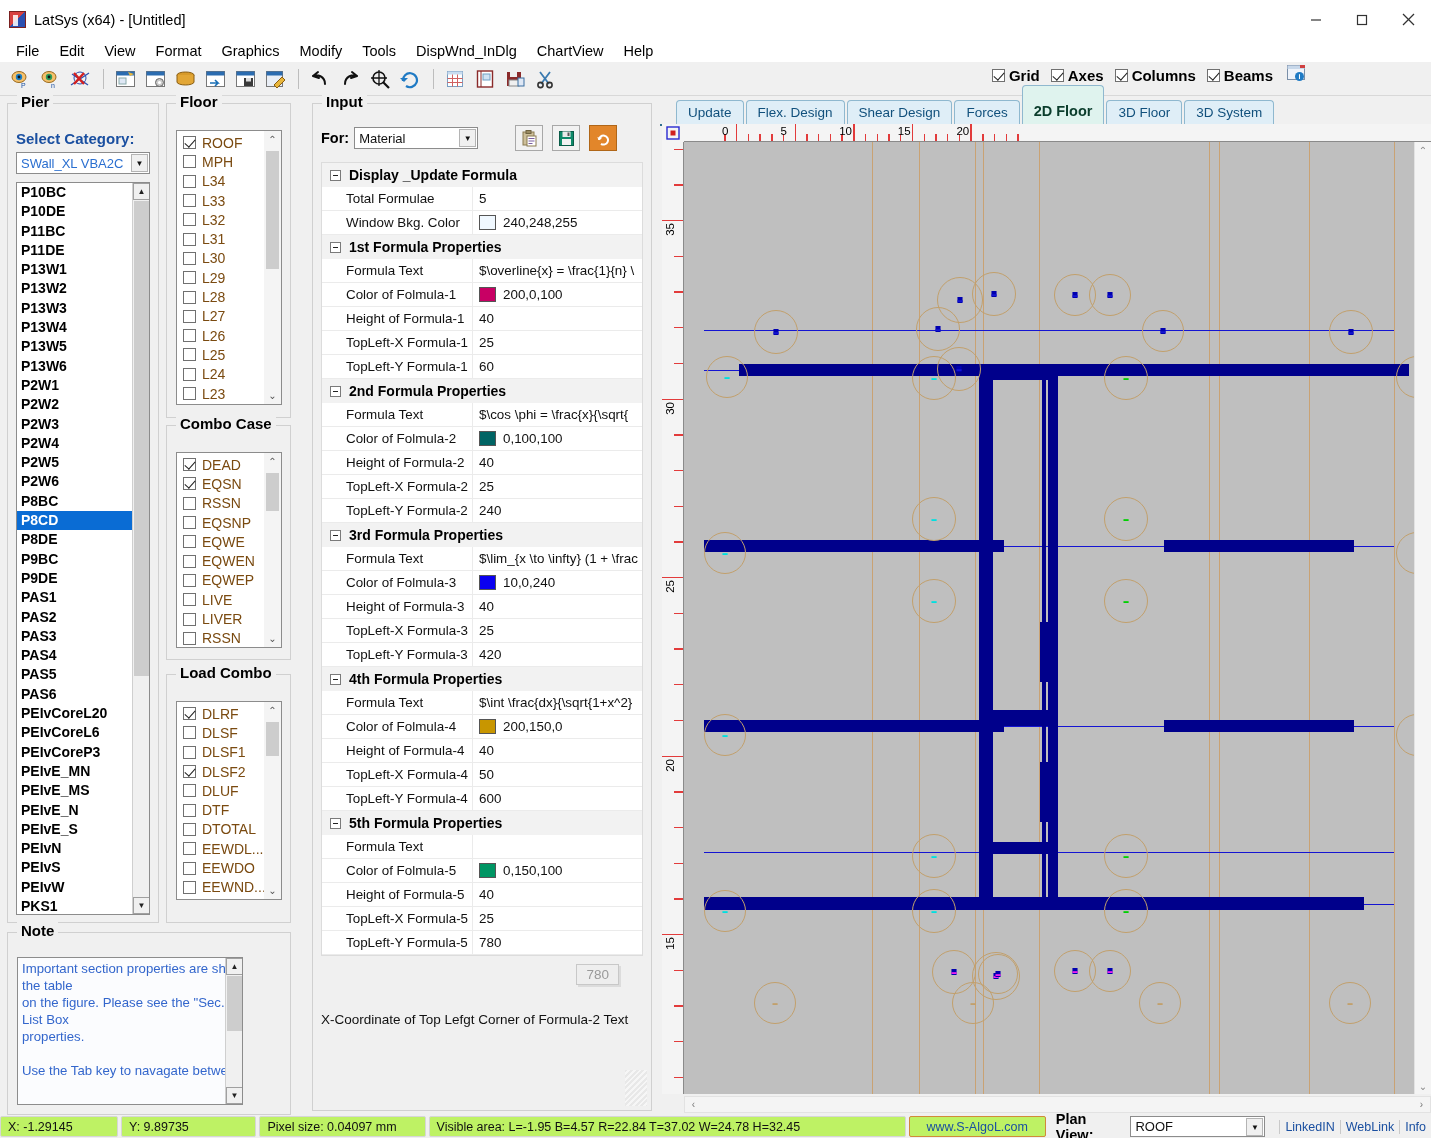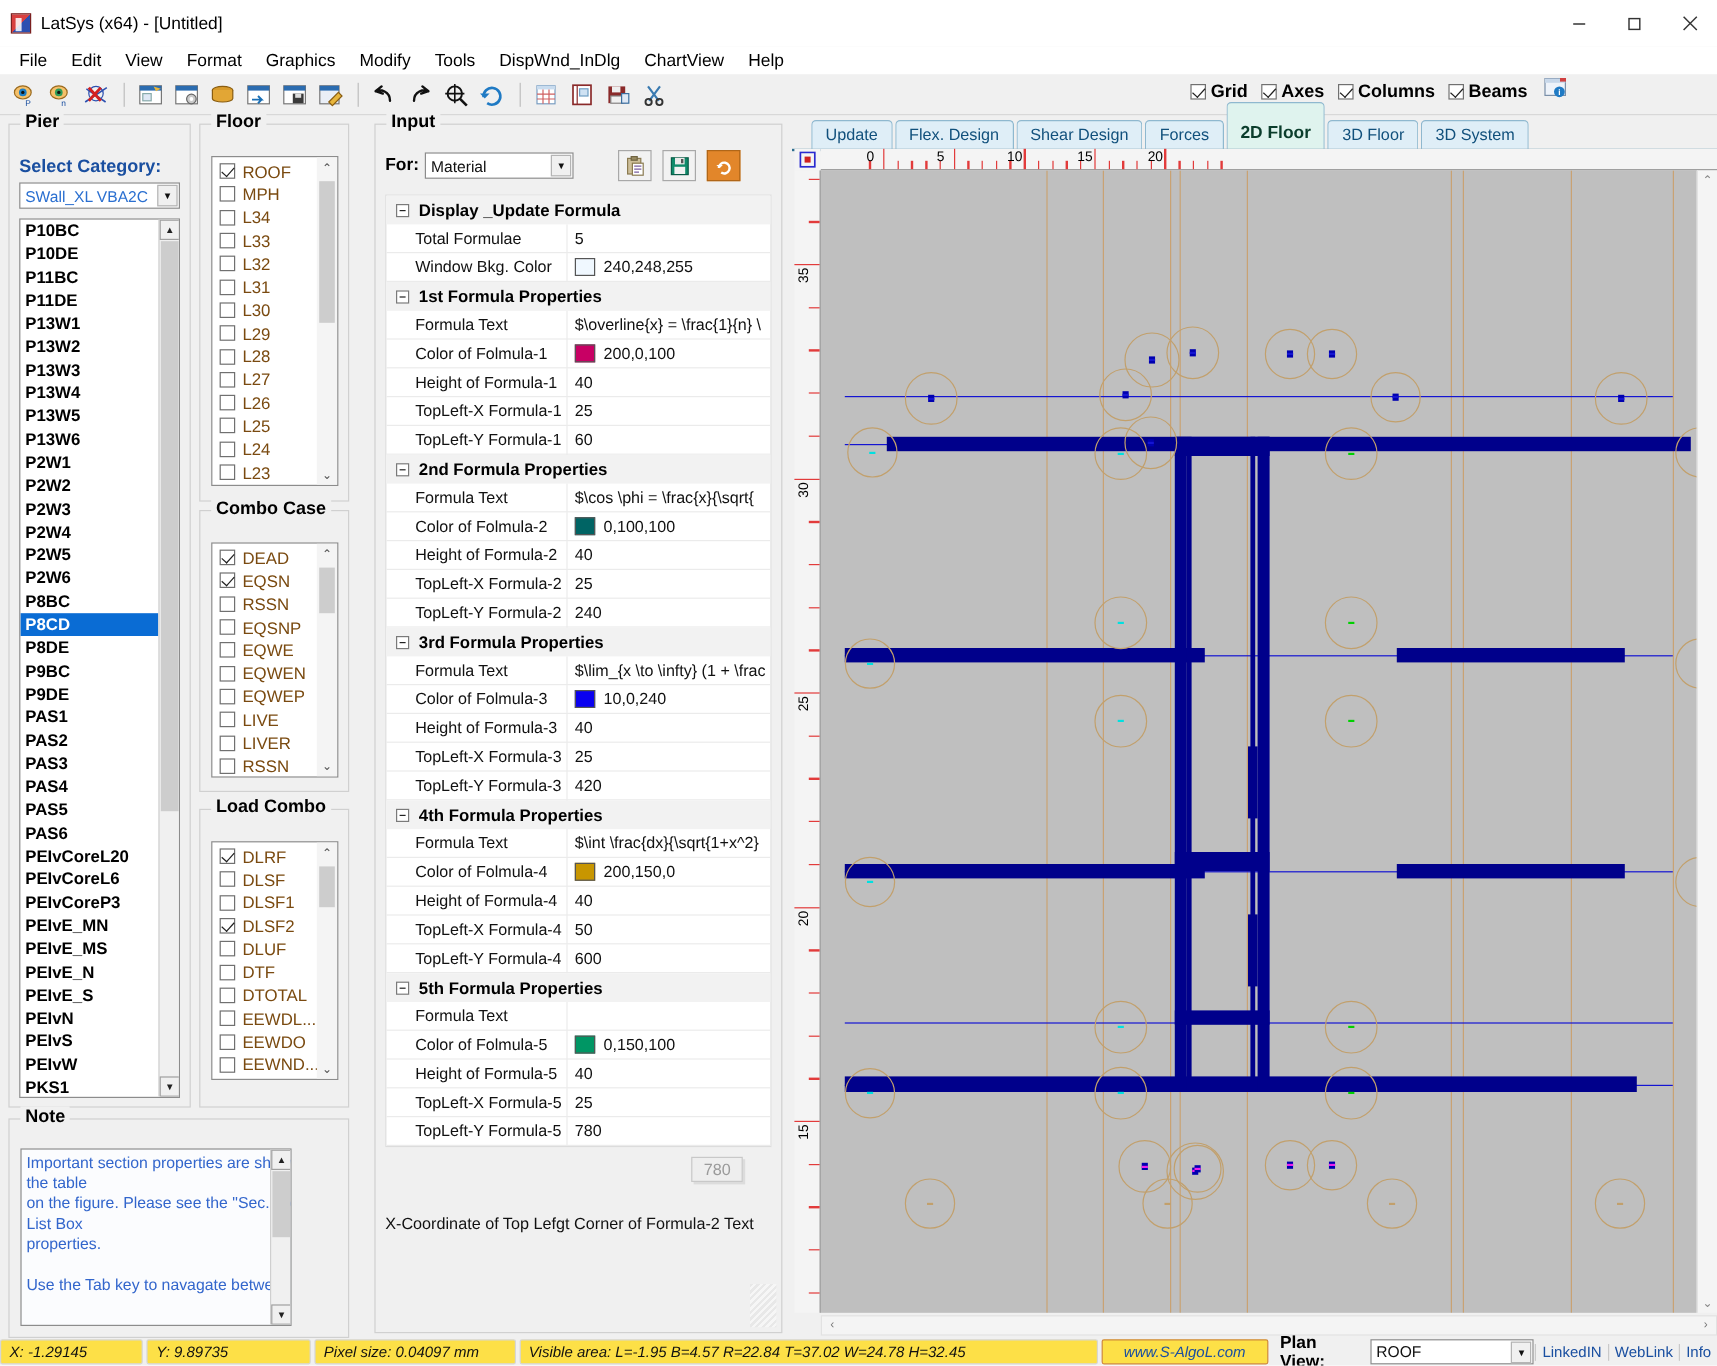--- a/index.html
+++ b/index.html
@@ -133,21 +133,21 @@
   .beamline { position:absolute; background:#1414d2; }
   .gridline { position:absolute; background:#c9a273; }
   .bubble { position:absolute; border:1.4px solid #c2a06c; border-radius:50%; background:transparent;
             display:flex; align-items:center; justify-content:center; }
   .btag { font-size:6px; line-height:6px; font-weight:bold; white-space:nowrap; transform:scaleX(.85);}
 
   
   .statusbar { position:absolute; left:0; bottom:0; width:1431px; height:23px;
                background:#f0f0f0; display:flex; align-items:center; }
   .sb-cell { height:21px; display:flex; align-items:center; padding:0 7px; font-size:12.5px; color:#111;
-             border:1px solid #d6d6d6; border-radius:2px; margin-right:3px; white-space:nowrap; background:#fde047;font-style:italic;}
+             border:1px solid #d6d6d6; border-radius:2px; margin-right:3px; white-space:nowrap; background:#bef264;}
   .link-btn { font-size:12.5px; color:#1a4fa0; padding:0 5px; border-left:1px solid #c9c9c9; }
 
   .hscroll { position:absolute; height:17px; background:#f4f4f4; border:1px solid #e2e2e2; }
   .hscroll .l,.hscroll .r { position:absolute; top:0; width:17px; height:15px; display:flex;align-items:center;justify-content:center;color:#777;font-size:10px;}
   .hscroll .l{left:0;} .hscroll .r{right:0;}
 </style>
 </head>
 <body>
 
 <div id="app">
@@ -1004,18 +1004,18 @@
     <div class="sb-cell" style="width:122px;">X: -1.29145</div>
     <div class="sb-cell" style="width:140px;">Y: 9.89735</div>
     <div class="sb-cell" style="width:172px;">Pixel size: 0.04097 mm</div>
     <div class="sb-cell" style="width:495px;">Visible area:  L=-1.95  B=4.57  R=22.84  T=37.02  W=24.78  H=32.45</div>
     <div class="sb-cell" style="width:142px;justify-content:center;color:#1a4fa0;border-color:#d08a3a;">www.S-AlgoL.com</div>
     <div style="font-size:14.5px;font-weight:bold;margin:0 5px 0 7px;">Plan View:</div>
     <div class="dd" style="width:140px;height:21px;">
       <span>ROOF</span>
       <span class="arrow">▼</span>
     </div>
-    <div class="link-btn" style="margin-left:1px;">LinkedIN</div>
+    <div class="link-btn" style="margin-left:14px;">LinkedIN</div>
     <div class="link-btn">WebLink</div>
     <div class="link-btn">Info</div>
   </div>
 
 </div>
 
 </body></html>

